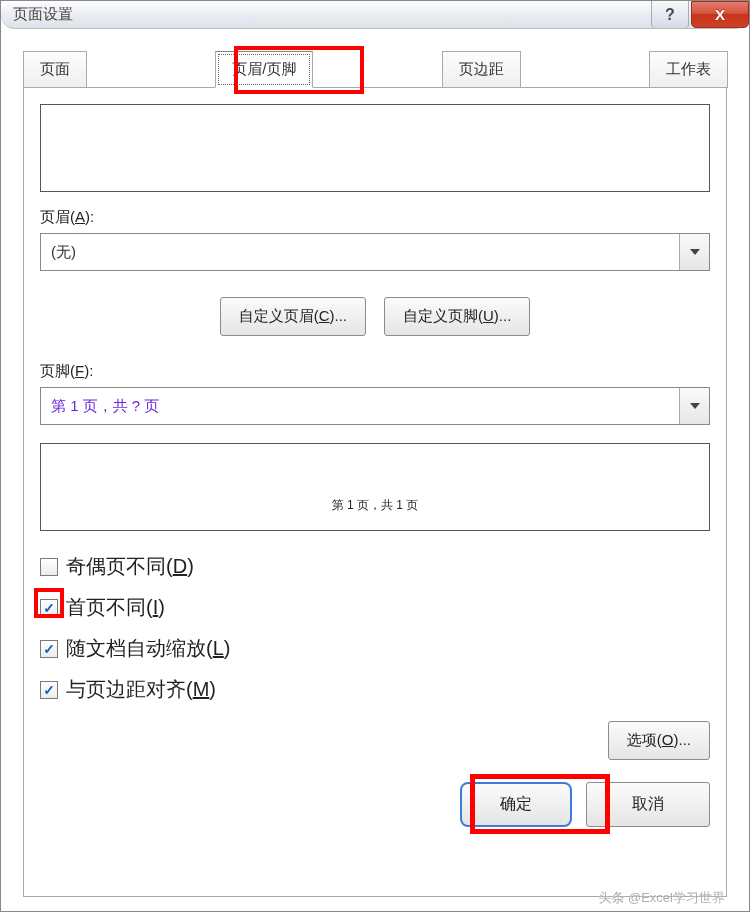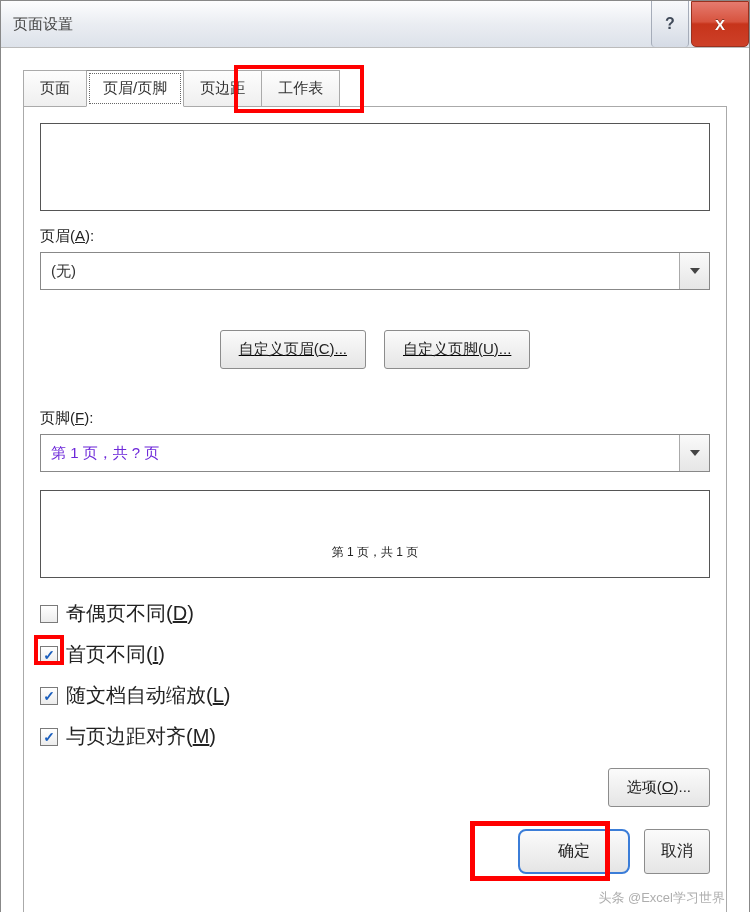--- a/index.html
+++ b/index.html
@@ -12,27 +12,28 @@
       overflow: hidden;
     }
     .window {
       width: 750px;
       height: 912px;
       background: #fff;
       border: 1px solid #888;
       position: relative;
     }
     .titlebar {
-      height: 47px;
+      height: 28px;
       background: linear-gradient(to bottom, #fdfdfe 0%, #eaedf2 50%, #dde2ea 100%);
       border-bottom: 1px solid #bbb;
       display: flex;
       align-items: center;
       justify-content: space-between;
       padding-left: 12px;
+      border-radius: 16px;
     }
     .titlebar-title {
       color: #444;
       font-size: 15px;
     }
     .title-controls {
       display: flex;
       height: 100%;
       align-items: stretch;
     }
@@ -65,20 +66,21 @@
       border-radius: 0 0 5px 5px;
       text-shadow: 0 -1px 0 rgba(0,0,0,0.4);
     }
     .content {
       padding: 22px 22px 10px 22px;
       background: #fff;
     }
     .tabs {
       display: flex;
       position: relative;
+      justify-content: space-between;
     }
     .tab {
       padding: 8px 16px;
       border: 1px solid #aaa;
       background: linear-gradient(to bottom, #fdfdfd, #efefef);
       cursor: pointer;
       font-size: 15px;
       color: #333;
       margin-right: -1px;
       position: relative;
@@ -149,22 +151,21 @@
     .dropdown-btn::after {
       content: "";
       border-left: 5px solid transparent;
       border-right: 5px solid transparent;
       border-top: 6px solid #444;
     }
     .btn-row {
       display: flex;
       justify-content: center;
       gap: 18px;
-      margin: 40px 0;
-      text-decoration: underline;
+      margin: 26px 0;
     }
     .dlg-btn {
       padding: 9px 18px;
       border: 1px solid #8c8c8c;
       background: linear-gradient(to bottom, #fbfbfb, #e5e5e5);
       font-size: 15px;
       color: #222;
       cursor: pointer;
       border-radius: 3px;
     }
@@ -238,21 +239,21 @@
     .ok-btn {
       padding: 10px 38px;
       border: 2px solid #3b7dd8;
       background: linear-gradient(to bottom, #fbfbfb, #e5e5e5);
       font-size: 16px;
       color: #222;
       cursor: pointer;
       border-radius: 8px;
     }
     .cancel-btn {
-      padding: 10px 16px;
+      padding: 10px 45px;
       border: 1px solid #8c8c8c;
       background: linear-gradient(to bottom, #fbfbfb, #e5e5e5);
       font-size: 16px;
       color: #222;
       cursor: pointer;
       border-radius: 3px;
     }
     .red-box-ok {
       position: absolute;
       border: 5px solid #ff0000;

